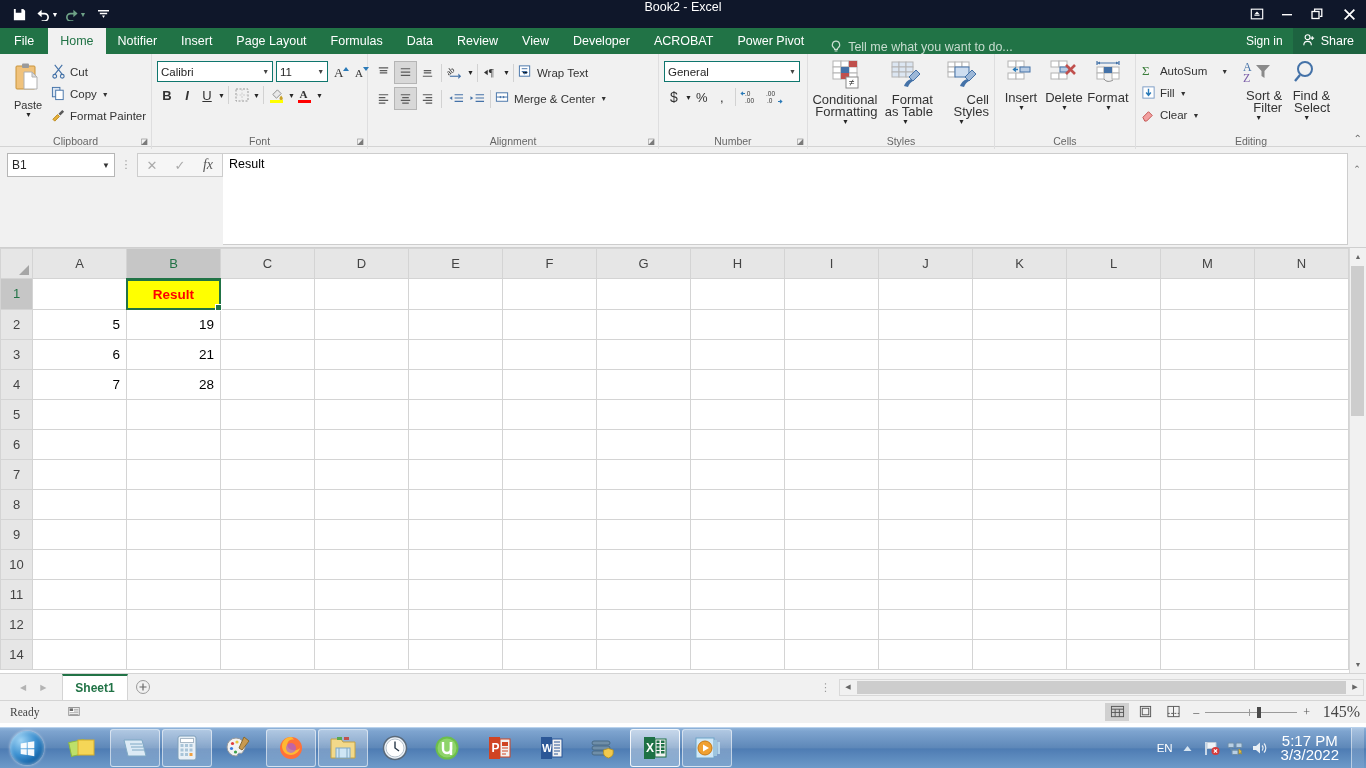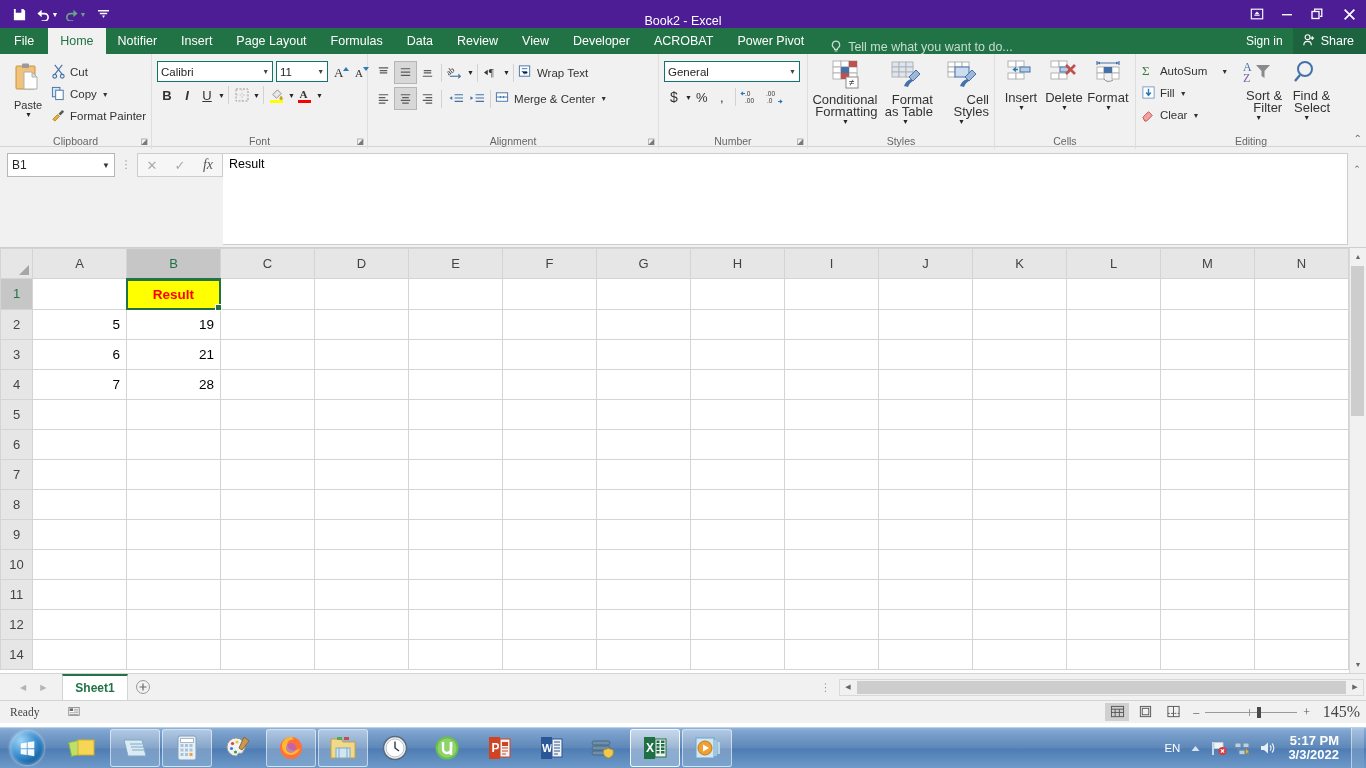--- a/index.html
+++ b/index.html
@@ -5,21 +5,21 @@
   html,body{margin:0;padding:0;}
   body{
     width:1366px;height:768px;overflow:hidden;
     font-family:"Liberation Sans", sans-serif;
     font-size:12px;color:#262626;
     background:#fff;-webkit-font-smoothing:antialiased;
   }
   .app{position:relative;width:1366px;height:768px;}
 
   
-  .titlebar{height:28px;background:#4c1d95;position:relative;display:flex;align-items:flex-end;}
+  .titlebar{height:28px;background:#0f172a;position:relative;display:flex;align-items:flex-start;}
   .qat{display:flex;align-items:center;gap:2px;padding-left:6px;height:28px;}
   .qat-btn{width:26px;height:22px;display:flex;align-items:center;justify-content:center;color:#fff;}
   .qat-btn.dis{color:#6ea287;}
   .qat-btn svg{display:block;}
   .caret{font-size:7px;line-height:7px;margin-left:1px;}
   .title-text{position:absolute;left:0;right:0;text-align:center;color:#fff;font-size:12.5px;pointer-events:none;}
   .wincontrols{position:absolute;right:0;top:0;height:28px;display:flex;align-items:center;}
   .wc{width:30px;height:28px;display:flex;align-items:center;justify-content:center;color:#fff;}
   .wc.close{width:34px;}
 
@@ -121,21 +121,21 @@
   .startorb{width:54px;height:40px;display:flex;align-items:center;justify-content:center;}
   .orb{width:34px;height:34px;border-radius:50%;background:radial-gradient(circle at 32% 28%,#9fd4f5 0%,#3a8fd0 45%,#0c5ba0 75%,#063c6e 100%);
     box-shadow:0 0 3px rgba(255,255,255,.7),inset 0 0 4px rgba(255,255,255,.6);display:flex;align-items:center;justify-content:center;}
   .tbicons{display:flex;align-items:center;gap:2px;padding-left:4px;}
   .tbitem{width:48px;height:36px;display:flex;align-items:center;justify-content:center;border:1px solid transparent;border-radius:3px;}
   .tbitem.framed{border:1px solid rgba(255,255,255,.55);background:linear-gradient(to bottom,rgba(255,255,255,.38),rgba(255,255,255,.12));}
   .tbitem.active{border:1px solid rgba(255,255,255,.85);background:linear-gradient(to bottom,rgba(255,255,255,.55),rgba(255,255,255,.22));}
   .tray{position:absolute;right:0;bottom:0;height:40px;display:flex;align-items:center;gap:6px;padding-right:2px;}
   .tray-lang{color:#fff;font-size:11.5px;}
   .tray-ico{width:18px;height:18px;display:flex;align-items:center;justify-content:center;}
-  .clock{color:#fff;font-size:13px;text-align:right;line-height:14px;padding:0 6px;font-weight:bold;}
+  .clock{color:#fff;font-size:15px;text-align:center;line-height:14px;padding:0 6px;}
   .showdesk{width:12px;height:40px;background:linear-gradient(to bottom,rgba(255,255,255,.28),rgba(255,255,255,.06));border-left:1px solid rgba(255,255,255,.5);}
 </style>
 </head>
 <body>
 
 <div class="app">
 
   <div class="titlebar">
     <div class="qat">
       <div class="qat-btn">

